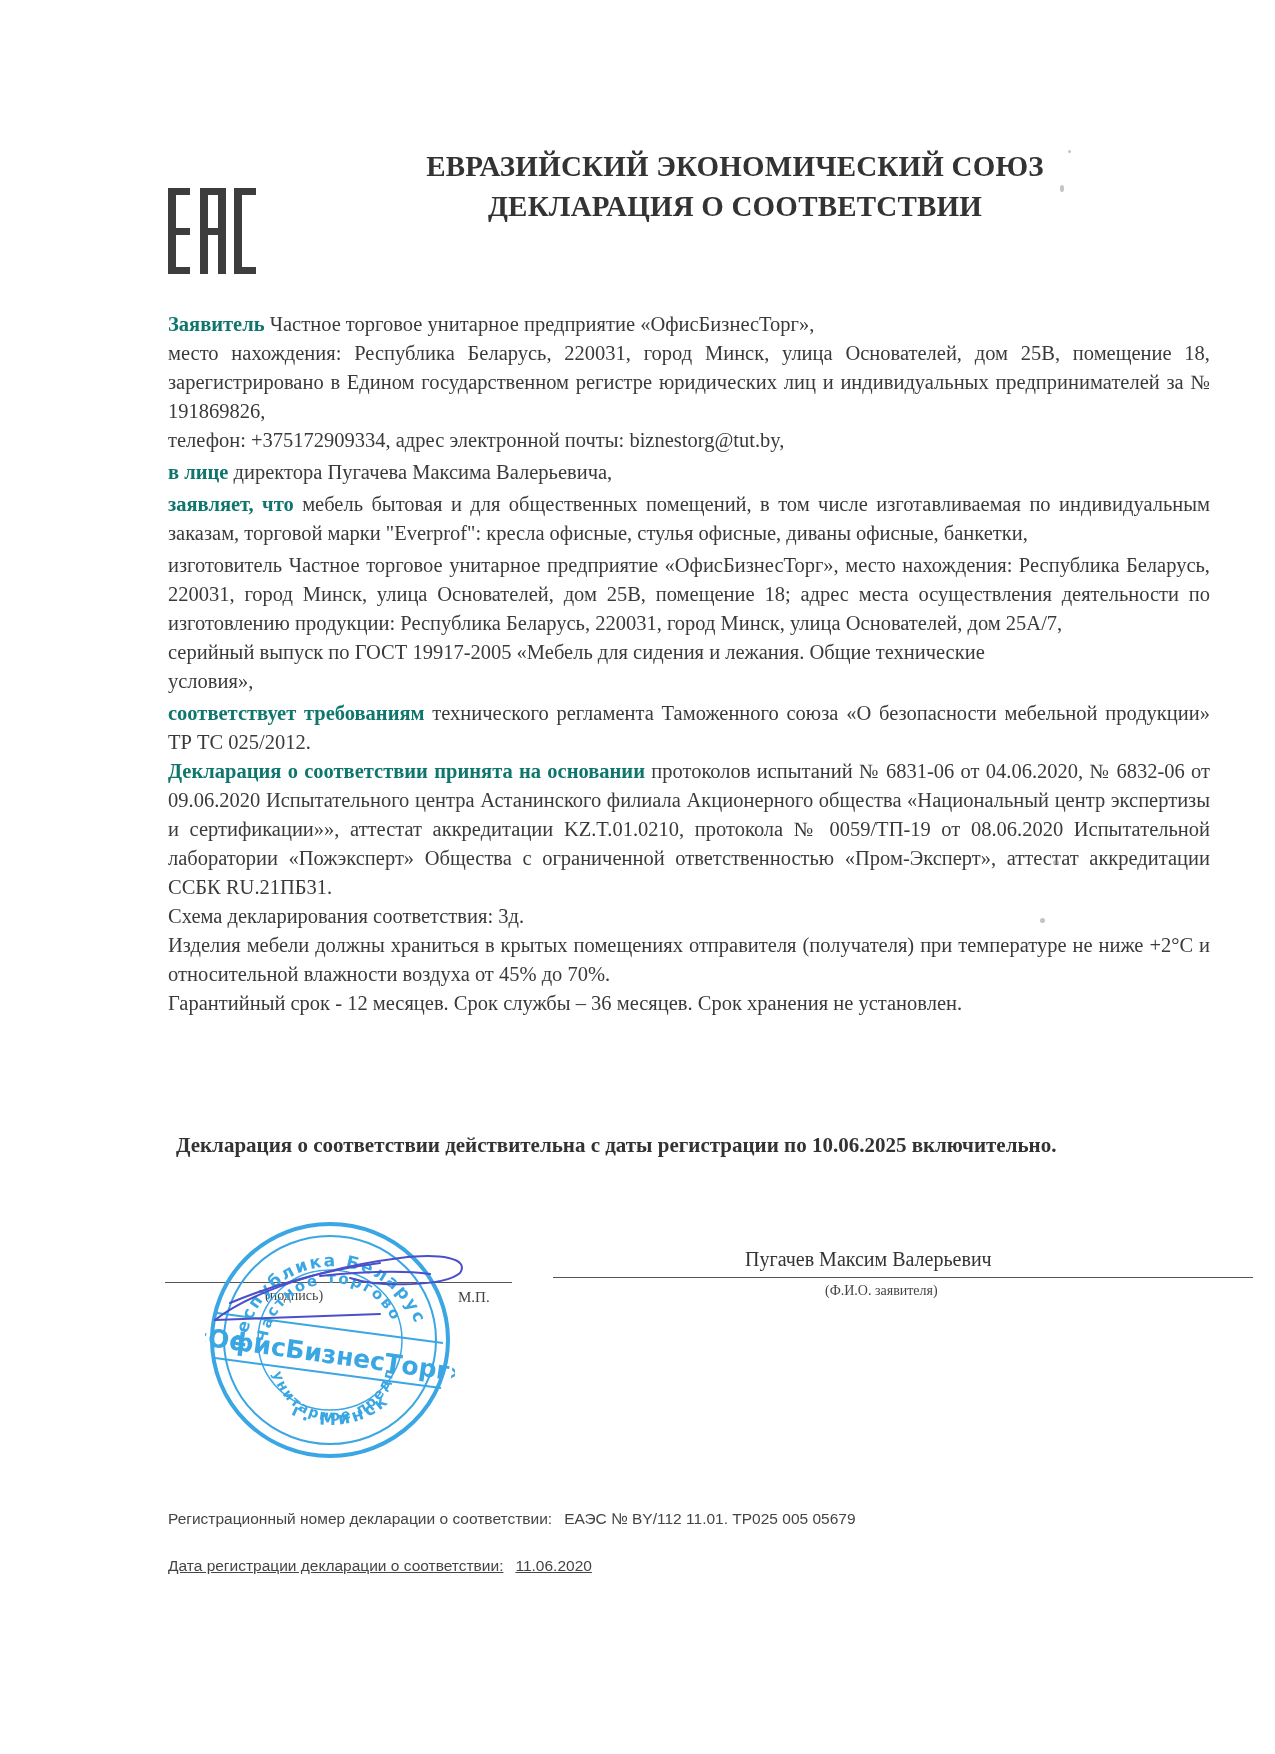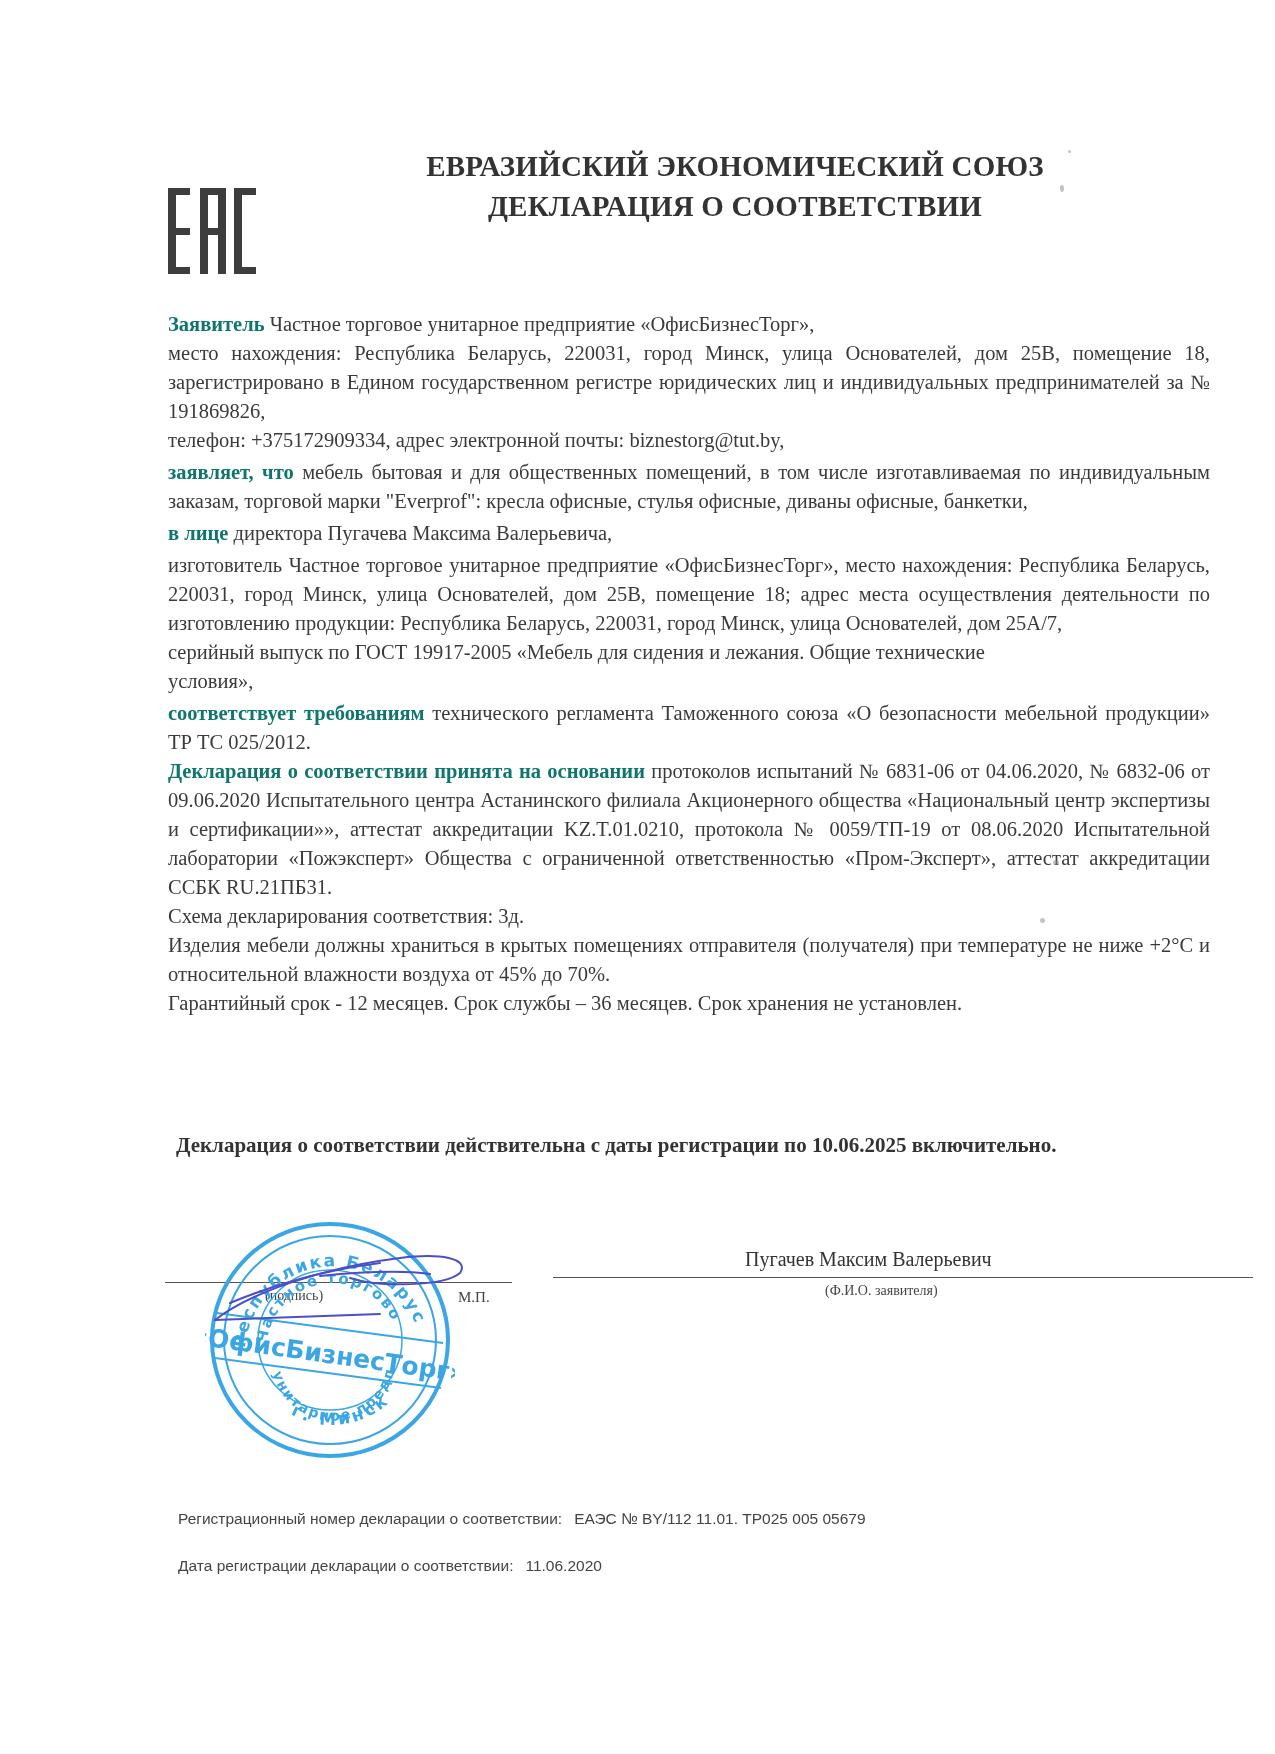--- a/index.html
+++ b/index.html
@@ -30,24 +30,24 @@
   .small-caption { position: absolute; font-size: 14px; color: #444; }
   .cap-sign { left: 265px; top: 1288px; }
   .cap-mp { left: 458px; top: 1289px; font-size: 15px; }
   .cap-fio { left: 825px; top: 1283px; font-size: 14px; text-align: center; }
 
   .fio-name { position: absolute; left: 745px; top: 1248px; font-size: 20px; color: #333; }
 
   .stamp { position: absolute; left: 205px; top: 1213px; width: 250px; height: 250px; }
   .signature { position: absolute; left: 170px; top: 1248px; width: 320px; height: 80px; }
 
-  .reg { position: absolute; left: 178px; font-family: "Liberation Sans", sans-serif;
+  .reg { position: absolute; left: 168px; font-family: "Liberation Sans", sans-serif;
          font-size: 15.5px; color: #444; }
   .reg.r1 { top: 1510px; }
-  .reg.r2 { top: 1557px; }
+  .reg.r2 { top: 1557px; text-decoration: underline; }
   .reg .val { margin-left: 12px; }
 
   .speck { position: absolute; background: #888; border-radius: 50%; opacity: .5; }
 </style>
 </head>
 <body>
 
 <svg class="eac-logo" viewBox="0 0 88 86">
   <g fill="#3d3d3d">
 
@@ -71,26 +71,26 @@
 <div class="title l2">ДЕКЛАРАЦИЯ О СООТВЕТСТВИИ</div>
 
 <div class="body-text">
   <p>
     <b>Заявитель</b>
     <span>Частное торговое унитарное предприятие «ОфисБизнесТорг»,</span>
   </p>
   <p>место нахождения: Республика Беларусь, 220031, город Минск, улица Основателей, дом 25В, помещение 18, зарегистрировано в Едином государственном регистре юридических лиц и индивидуальных предпринимателей за № 191869826,</p>
   <p>телефон: +375172909334, адрес электронной почты: biznestorg@tut.by,</p>
   <p class="gap">
+    <b>в лице</b>
+    <span>директора  Пугачева Максима Валерьевича,</span>
+  </p>
+  <p class="gap">
     <b>заявляет, что</b>
     <span>мебель бытовая и для общественных помещений, в том числе изготавливаемая по индивидуальным заказам, торговой марки "Everprof": кресла офисные, стулья офисные, диваны офисные, банкетки,</span>
-  </p>
-  <p class="gap">
-    <b>в лице</b>
-    <span>директора  Пугачева Максима Валерьевича,</span>
   </p>
   <p class="gap">изготовитель Частное торговое унитарное предприятие «ОфисБизнесТорг», место нахождения: Республика Беларусь, 220031, город Минск, улица Основателей, дом 25В, помещение 18; адрес места осуществления деятельности по изготовлению продукции: Республика Беларусь, 220031, город Минск, улица Основателей, дом 25А/7,</p>
   <p class="ragged" style="width:860px">серийный выпуск по ГОСТ 19917-2005 «Мебель для сидения и лежания. Общие технические условия»,</p>
   <p class="gap">
     <b>соответствует требованиям</b>
     <span>технического регламента Таможенного союза «О безопасности мебельной продукции» ТР ТС 025/2012.</span>
   </p>
   <p>
     <b>Декларация о соответствии принята на основании</b>
     <span>протоколов испытаний № 6831-06 от 04.06.2020, № 6832-06 от 09.06.2020 Испытательного центра Астанинского филиала Акционерного общества «Национальный центр экспертизы и сертификации»», аттестат аккредитации KZ.T.01.0210, протокола № 0059/ТП-19 от 08.06.2020 Испытательной лаборатории «Пожэксперт» Общества с ограниченной ответственностью «Пром-Эксперт», аттестат аккредитации ССБК RU.21ПБ31.</span>

